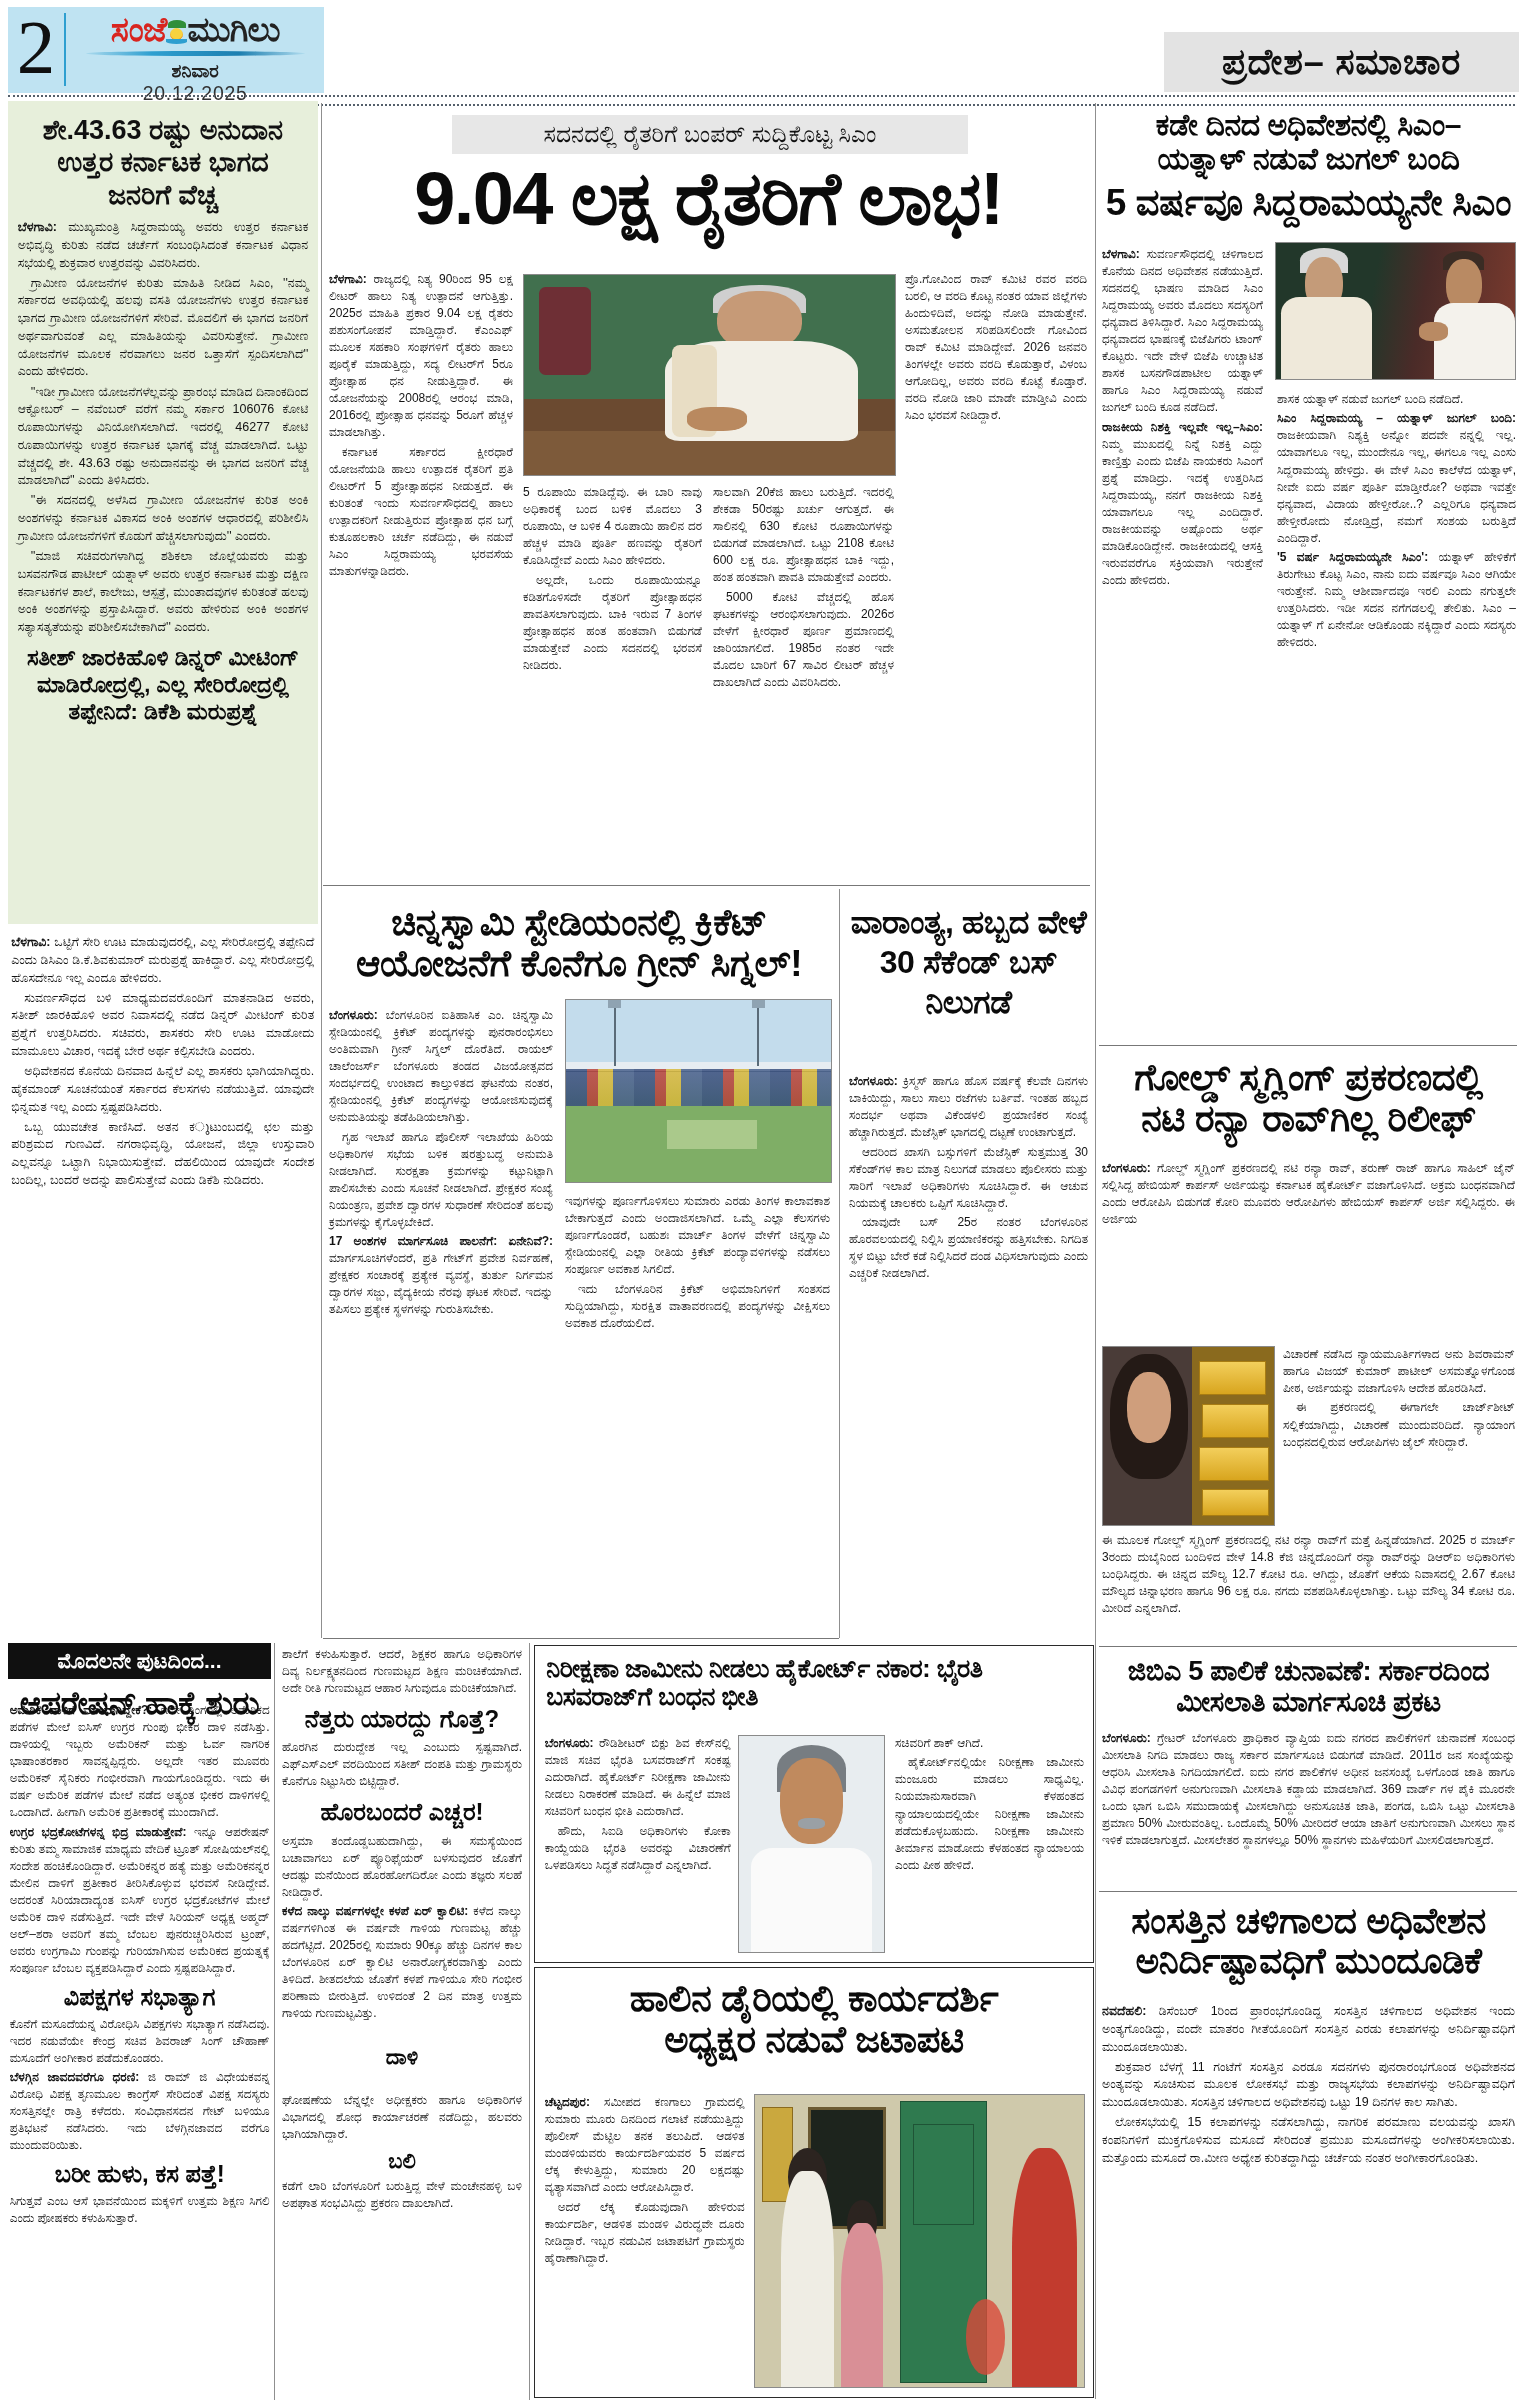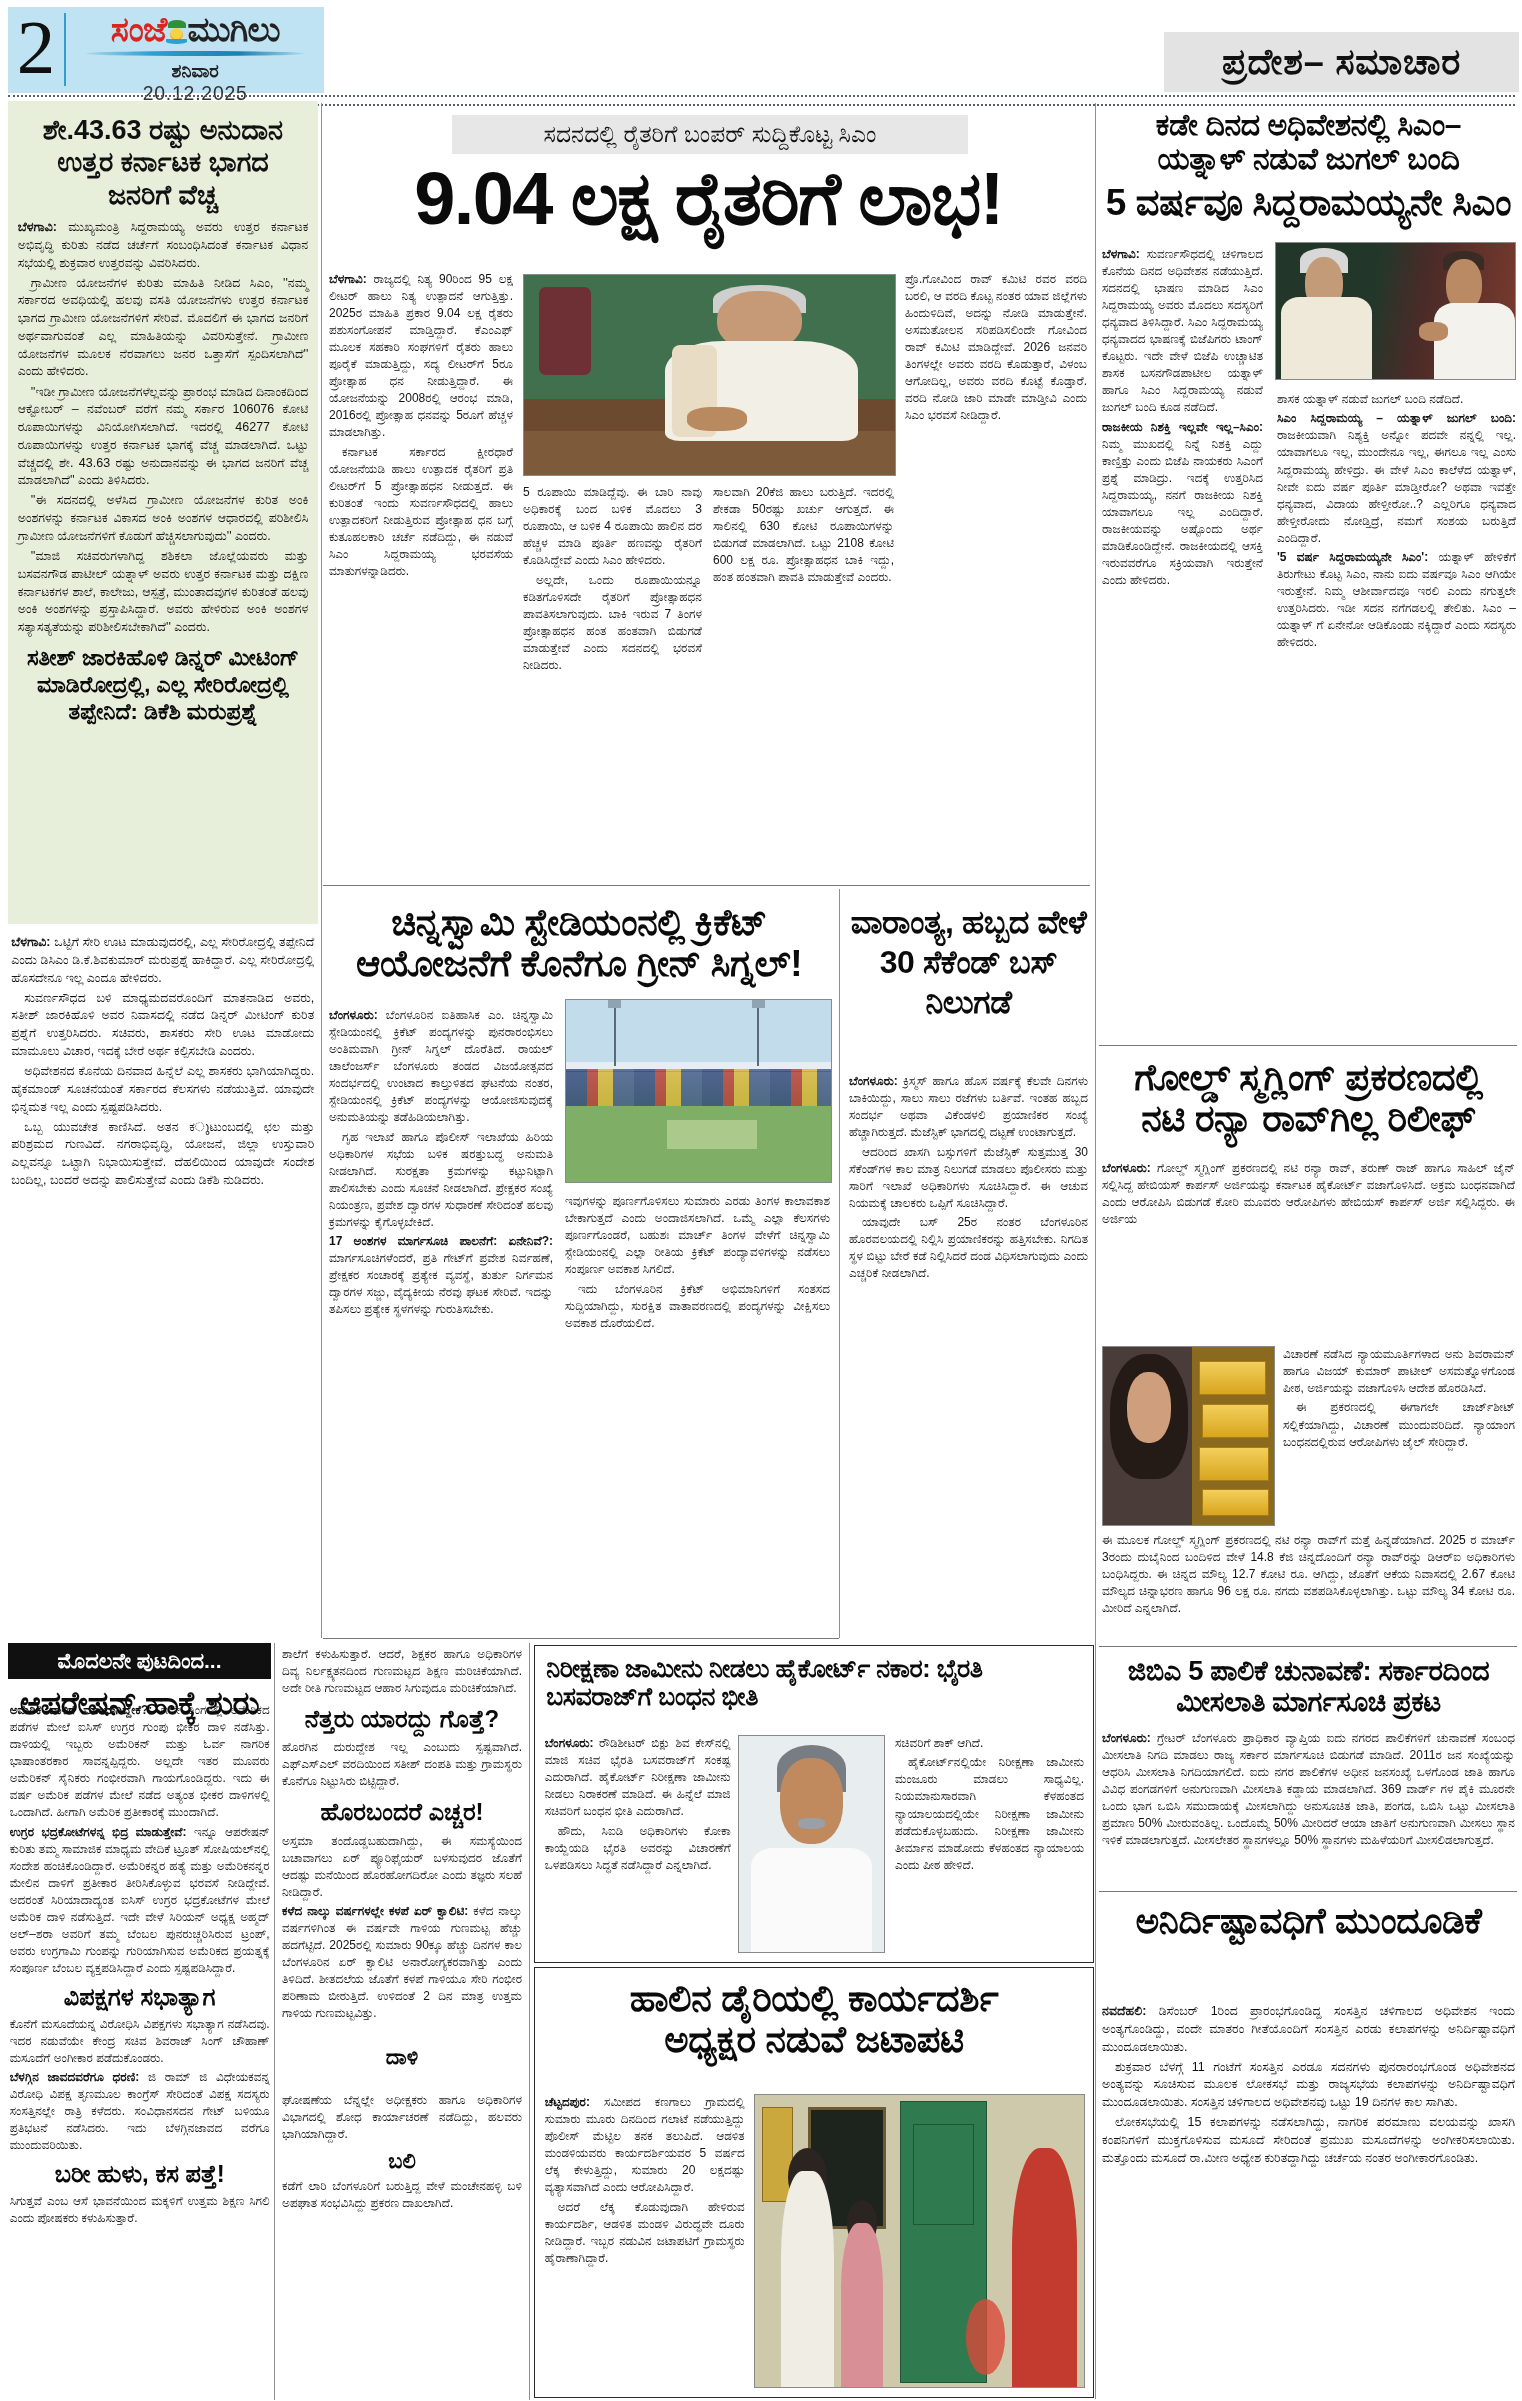--- a/index.html
+++ b/index.html
@@ -156,20 +156,21 @@
   <div class="abs body-text" style="left:329px;top:271px;width:184px;height:607px;">
     <p class="noindent"><span class="lead">ಬೆಳಗಾವಿ:</span> <span>ರಾಜ್ಯದಲ್ಲಿ ನಿತ್ಯ 90ರಿಂದ 95 ಲಕ್ಷ ಲೀಟರ್ ಹಾಲು ನಿತ್ಯ ಉತ್ಪಾದನೆ ಆಗುತ್ತಿತ್ತು. 2025ರ ಮಾಹಿತಿ ಪ್ರಕಾರ 9.04 ಲಕ್ಷ ರೈತರು ಪಶುಸಂಗೋಪನೆ ಮಾಡ್ತಿದ್ದಾರೆ. ಕೆಎಂಎಫ್ ಮೂಲಕ ಸಹಕಾರಿ ಸಂಘಗಳಿಗೆ ರೈತರು ಹಾಲು ಪೂರೈಕೆ ಮಾಡುತ್ತಿದ್ದು, ಸದ್ಯ ಲೀಟರ್‌ಗೆ 5ರೂ ಪ್ರೋತ್ಸಾಹ ಧನ ನೀಡುತ್ತಿದ್ದಾರೆ. ಈ ಯೋಜನೆಯನ್ನು 2008ರಲ್ಲಿ ಆರಂಭ ಮಾಡಿ, 2016ರಲ್ಲಿ ಪ್ರೋತ್ಸಾಹ ಧನವನ್ನು 5ರೂಗೆ ಹೆಚ್ಚಳ ಮಾಡಲಾಗಿತ್ತು.</span></p>
     <p>ಕರ್ನಾಟಕ ಸರ್ಕಾರದ ಕ್ಷೀರಧಾರೆ ಯೋಜನೆಯಡಿ ಹಾಲು ಉತ್ಪಾದಕ ರೈತರಿಗೆ ಪ್ರತಿ ಲೀಟರ್‌ಗೆ 5 ಪ್ರೋತ್ಸಾಹಧನ ನೀಡುತ್ತದೆ. ಈ ಕುರಿತಂತೆ ಇಂದು ಸುವರ್ಣಸೌಧದಲ್ಲಿ ಹಾಲು ಉತ್ಪಾದಕರಿಗೆ ನೀಡುತ್ತಿರುವ ಪ್ರೋತ್ಸಾಹ ಧನ ಬಗ್ಗೆ ಕುತೂಹಲಕಾರಿ ಚರ್ಚೆ ನಡೆದಿದ್ದು, ಈ ನಡುವೆ ಸಿಎಂ ಸಿದ್ದರಾಮಯ್ಯ ಭರವಸೆಯ ಮಾತುಗಳನ್ನಾಡಿದರು.</p>
   </div>
   <div class="abs body-text" style="left:523px;top:484px;width:179px;height:394px;">
     <p class="noindent">5 ರೂಪಾಯಿ ಮಾಡಿದ್ದೆವು. ಈ ಬಾರಿ ನಾವು ಅಧಿಕಾರಕ್ಕೆ ಬಂದ ಬಳಿಕ ಮೊದಲು 3 ರೂಪಾಯಿ, ಆ ಬಳಿಕ 4 ರೂಪಾಯಿ ಹಾಲಿನ ದರ ಹೆಚ್ಚಳ ಮಾಡಿ ಪೂರ್ತಿ ಹಣವನ್ನು ರೈತರಿಗೆ ಕೊಡಿಸಿದ್ದೇವೆ ಎಂದು ಸಿಎಂ ಹೇಳಿದರು.</p>
     <p>ಅಲ್ಲದೇ, ಒಂದು ರೂಪಾಯಿಯನ್ನೂ ಕಡಿತಗೊಳಿಸದೇ ರೈತರಿಗೆ ಪ್ರೋತ್ಸಾಹಧನ ಪಾವತಿಸಲಾಗುವುದು. ಬಾಕಿ ಇರುವ 7 ತಿಂಗಳ ಪ್ರೋತ್ಸಾಹಧನ ಹಂತ ಹಂತವಾಗಿ ಬಿಡುಗಡೆ ಮಾಡುತ್ತೇವೆ ಎಂದು ಸದನದಲ್ಲಿ ಭರವಸೆ ನೀಡಿದರು.</p>
   </div>
   <div class="abs body-text" style="left:713px;top:484px;width:181px;height:394px;">
     <p class="noindent">ಸಾಲವಾಗಿ 20ಕೆಜಿ ಹಾಲು ಬರುತ್ತಿದೆ. ಇದರಲ್ಲಿ ಶೇಕಡಾ 50ರಷ್ಟು ಖರ್ಚು ಆಗುತ್ತದೆ. ಈ ಸಾಲಿನಲ್ಲಿ 630 ಕೋಟಿ ರೂಪಾಯಿಗಳನ್ನು ಬಿಡುಗಡೆ ಮಾಡಲಾಗಿದೆ. ಒಟ್ಟು 2108 ಕೋಟಿ 600 ಲಕ್ಷ ರೂ. ಪ್ರೋತ್ಸಾಹಧನ ಬಾಕಿ ಇದ್ದು, ಹಂತ ಹಂತವಾಗಿ ಪಾವತಿ ಮಾಡುತ್ತೇವೆ ಎಂದರು.</p>
+    <p>5000 ಕೋಟಿ ವೆಚ್ಚದಲ್ಲಿ ಹೊಸ ಘಟಕಗಳನ್ನು ಆರಂಭಿಸಲಾಗುವುದು. 2026ರ ವೇಳೆಗೆ ಕ್ಷೀರಧಾರೆ ಪೂರ್ಣ ಪ್ರಮಾಣದಲ್ಲಿ ಜಾರಿಯಾಗಲಿದೆ. 1985ರ ನಂತರ ಇದೇ ಮೊದಲ ಬಾರಿಗೆ 67 ಸಾವಿರ ಲೀಟರ್ ಹೆಚ್ಚಳ ದಾಖಲಾಗಿದೆ ಎಂದು ವಿವರಿಸಿದರು.</p>
   </div>
   <div class="abs body-text" style="left:905px;top:271px;width:182px;height:607px;">
     <p class="noindent">ಪ್ರೊ.ಗೋವಿಂದ ರಾವ್ ಕಮಿಟಿ ರವರ ವರದಿ ಬರಲಿ, ಆ ವರದಿ ಕೊಟ್ಟ ನಂತರ ಯಾವ ಜಿಲ್ಲೆಗಳು ಹಿಂದುಳಿದಿವೆ, ಅದನ್ನು ನೋಡಿ ಮಾಡುತ್ತೇನೆ. ಅಸಮತೋಲನ ಸರಿಪಡಿಸಲಿಂದೇ ಗೋವಿಂದ ರಾವ್ ಕಮಿಟಿ ಮಾಡಿದ್ದೇವೆ. 2026 ಜನವರಿ ತಿಂಗಳಲ್ಲೇ ಅವರು ವರದಿ ಕೊಡುತ್ತಾರೆ, ವಿಳಂಬ ಆಗೋದಿಲ್ಲ, ಅವರು ವರದಿ ಕೊಟ್ಟೆ ಕೊಡ್ತಾರೆ. ವರದಿ ನೋಡಿ ಜಾರಿ ಮಾಡೇ ಮಾಡ್ತೀವಿ ಎಂದು ಸಿಎಂ ಭರವಸೆ ನೀಡಿದ್ದಾರೆ.</p>
   </div>
 
   <div class="abs headline" style="left:327px;top:902px;width:504px;font-size:37px;">
     <div>ಚಿನ್ನಸ್ವಾಮಿ ಸ್ಟೇಡಿಯಂನಲ್ಲಿ ಕ್ರಿಕೆಟ್</div>
     <div>ಆಯೋಜನೆಗೆ ಕೊನೆಗೂ ಗ್ರೀನ್ ಸಿಗ್ನಲ್!</div>
   </div>
   <div class="photo ph-stad" style="left:565px;top:999px;width:265px;height:182px;">
@@ -248,20 +249,21 @@
 
   <div class="abs headline" style="left:1102px;top:1656px;width:413px;font-size:27.4px;">
     <div>ಜಿಬಿಎ 5 ಪಾಲಿಕೆ ಚುನಾವಣೆ: ಸರ್ಕಾರದಿಂದ</div>
     <div>ಮೀಸಲಾತಿ ಮಾರ್ಗಸೂಚಿ ಪ್ರಕಟ</div>
   </div>
   <div class="abs body-text" style="left:1102px;top:1730px;width:413px;height:155px;">
     <p class="noindent"><span class="lead">ಬೆಂಗಳೂರು:</span> <span>ಗ್ರೇಟರ್ ಬೆಂಗಳೂರು ಪ್ರಾಧಿಕಾರ ವ್ಯಾಪ್ತಿಯ ಐದು ನಗರದ ಪಾಲಿಕೆಗಳಿಗೆ ಚುನಾವಣೆ ಸಂಬಂಧ ಮೀಸಲಾತಿ ನಿಗದಿ ಮಾಡಲು ರಾಜ್ಯ ಸರ್ಕಾರ ಮಾರ್ಗಸೂಚಿ ಬಿಡುಗಡೆ ಮಾಡಿದೆ. 2011ರ ಜನ ಸಂಖ್ಯೆಯನ್ನು ಆಧರಿಸಿ ಮೀಸಲಾತಿ ನಿಗದಿಯಾಗಲಿದೆ. ಐದು ನಗರ ಪಾಲಿಕೆಗಳ ಅಧೀನ ಜನಸಂಖ್ಯೆ ಒಳಗೊಂಡ ಜಾತಿ ಹಾಗೂ ವಿವಿಧ ಪಂಗಡಗಳಿಗೆ ಅನುಗುಣವಾಗಿ ಮೀಸಲಾತಿ ಕಡ್ಡಾಯ ಮಾಡಲಾಗಿದೆ. 369 ವಾರ್ಡ್ ಗಳ ಪೈಕಿ ಮೂರನೇ ಒಂದು ಭಾಗ ಒಬಿಸಿ ಸಮುದಾಯಕ್ಕೆ ಮೀಸಲಾಗಿದ್ದು ಅನುಸೂಚಿತ ಜಾತಿ, ಪಂಗಡ, ಒಬಿಸಿ ಒಟ್ಟು ಮೀಸಲಾತಿ ಪ್ರಮಾಣ 50% ಮೀರುವಂತಿಲ್ಲ. ಒಂದೊಮ್ಮೆ 50% ಮೀರಿದರೆ ಆಯಾ ಜಾತಿಗೆ ಅನುಗುಣವಾಗಿ ಮೀಸಲು ಸ್ಥಾನ ಇಳಿಕೆ ಮಾಡಲಾಗುತ್ತದೆ. ಮೀಸಲೇತರ ಸ್ಥಾನಗಳಲ್ಲೂ 50% ಸ್ಥಾನಗಳು ಮಹಿಳೆಯರಿಗೆ ಮೀಸಲಿಡಲಾಗುತ್ತದೆ.</span></p>
   </div>
 
   <div class="abs headline" style="left:1102px;top:1901px;width:413px;font-size:36px;">
+    <div>ಸಂಸತ್ತಿನ ಚಳಿಗಾಲದ ಅಧಿವೇಶನ</div>
     <div>ಅನಿರ್ದಿಷ್ಟಾವಧಿಗೆ ಮುಂದೂಡಿಕೆ</div>
   </div>
   <div class="abs body-text" style="left:1102px;top:2003px;width:413px;height:392px;font-size:12.5px;">
     <p class="noindent"><span class="lead">ನವದೆಹಲಿ:</span> <span>ಡಿಸೆಂಬರ್ 1ರಿಂದ ಪ್ರಾರಂಭಗೊಂಡಿದ್ದ ಸಂಸತ್ತಿನ ಚಳಿಗಾಲದ ಅಧಿವೇಶನ ಇಂದು ಅಂತ್ಯಗೊಂಡಿದ್ದು, ವಂದೇ ಮಾತರಂ ಗೀತೆಯೊಂದಿಗೆ ಸಂಸತ್ತಿನ ಎರಡು ಕಲಾಪಗಳನ್ನು ಅನಿರ್ದಿಷ್ಟಾವಧಿಗೆ ಮುಂದೂಡಲಾಯಿತು.</span></p>
     <p>ಶುಕ್ರವಾರ ಬೆಳಗ್ಗೆ 11 ಗಂಟೆಗೆ ಸಂಸತ್ತಿನ ಎರಡೂ ಸದನಗಳು ಪುನರಾರಂಭಗೊಂಡ ಅಧಿವೇಶನದ ಅಂತ್ಯವನ್ನು ಸೂಚಿಸುವ ಮೂಲಕ ಲೋಕಸಭೆ ಮತ್ತು ರಾಜ್ಯಸಭೆಯ ಕಲಾಪಗಳನ್ನು ಅನಿರ್ದಿಷ್ಟಾವಧಿಗೆ ಮುಂದೂಡಲಾಯಿತು. ಸಂಸತ್ತಿನ ಚಳಿಗಾಲದ ಅಧಿವೇಶನವು ಒಟ್ಟು 19 ದಿನಗಳ ಕಾಲ ಸಾಗಿತು.</p>
     <p>ಲೋಕಸಭೆಯಲ್ಲಿ 15 ಕಲಾಪಗಳನ್ನು ನಡೆಸಲಾಗಿದ್ದು, ನಾಗರಿಕ ಪರಮಾಣು ವಲಯವನ್ನು ಖಾಸಗಿ ಕಂಪನಿಗಳಿಗೆ ಮುಕ್ತಗೊಳಿಸುವ ಮಸೂದೆ ಸೇರಿದಂತೆ ಪ್ರಮುಖ ಮಸೂದೆಗಳನ್ನು ಅಂಗೀಕರಿಸಲಾಯಿತು. ಮತ್ತೊಂದು ಮಸೂದೆ ರಾ.ಮೀಣ ಅಧ್ಯೇಶ ಕುರಿತದ್ದಾಗಿದ್ದು ಚರ್ಚೆಯ ನಂತರ ಅಂಗೀಕಾರಗೊಂಡಿತು.</p>
   </div>
 
   <div class="abs" style="left:534px;top:1645px;width:560px;height:318px;border:1.6px solid #2b2b2b;box-sizing:border-box;">
     <div class="headline" style="font-size:25px;margin:8px 11.3px 6.5px;text-align:left;">ನಿರೀಕ್ಷಣಾ ಜಾಮೀನು ನೀಡಲು ಹೈಕೋರ್ಟ್ ನಕಾರ: ಭೈರತಿ ಬಸವರಾಜ್‌ಗೆ ಬಂಧನ ಭೀತಿ</div>

